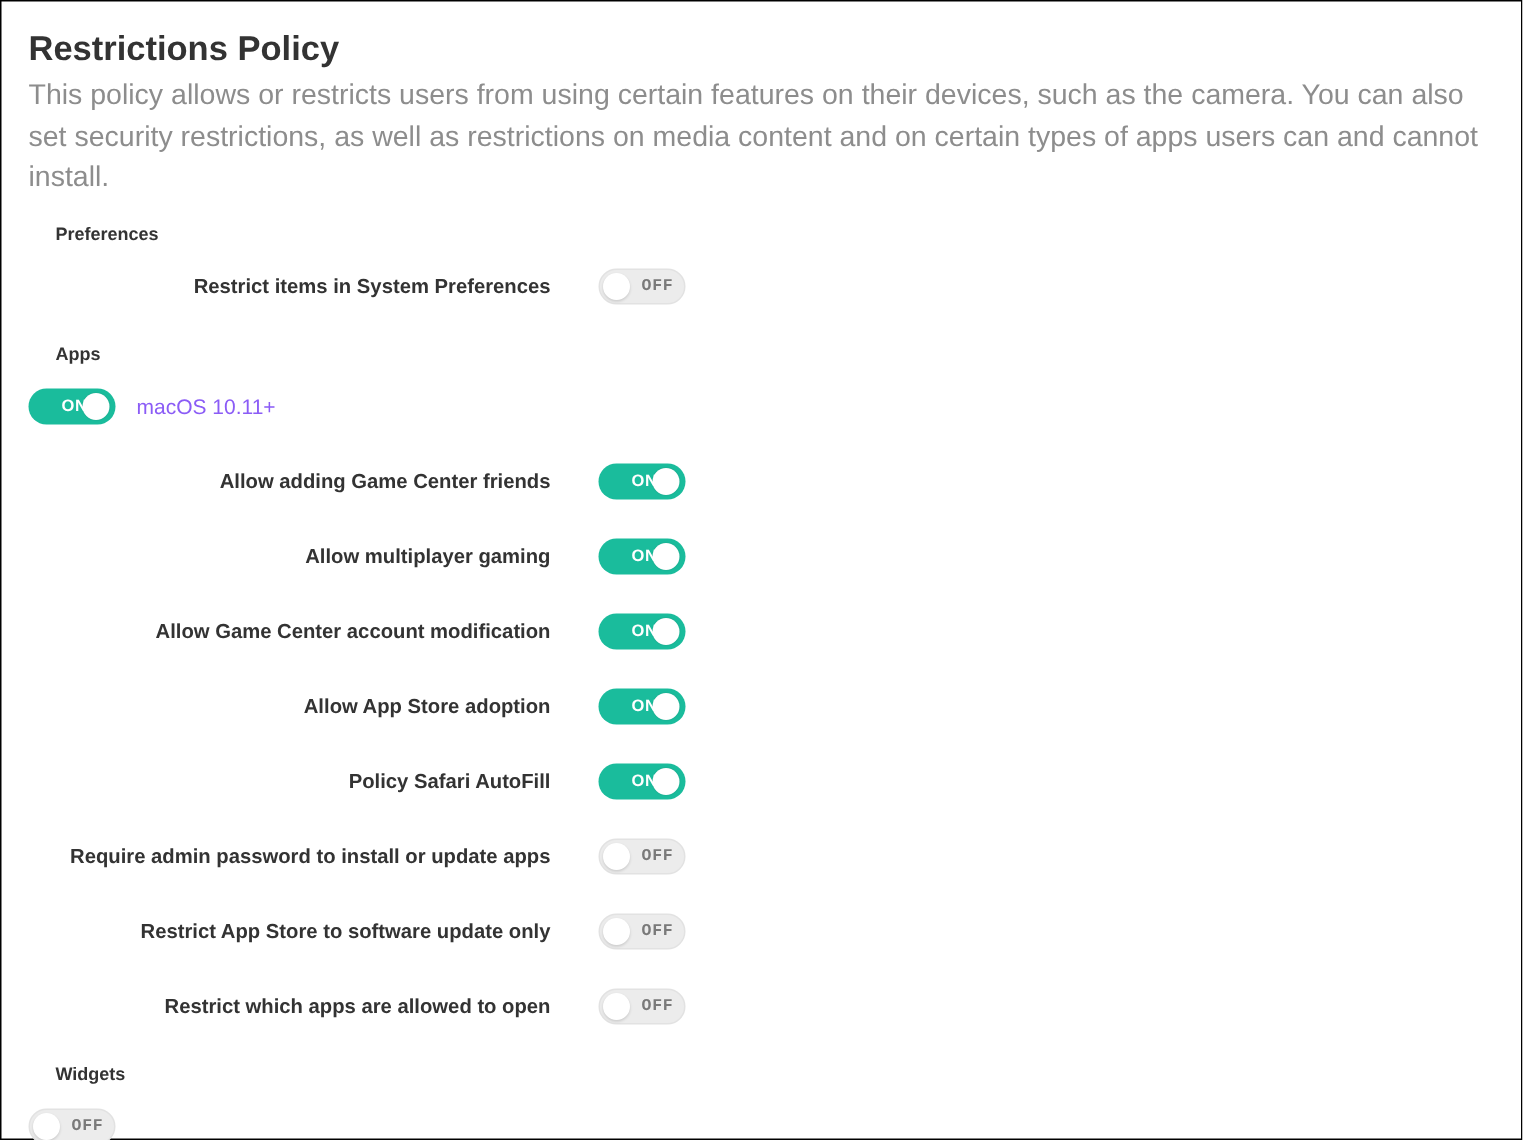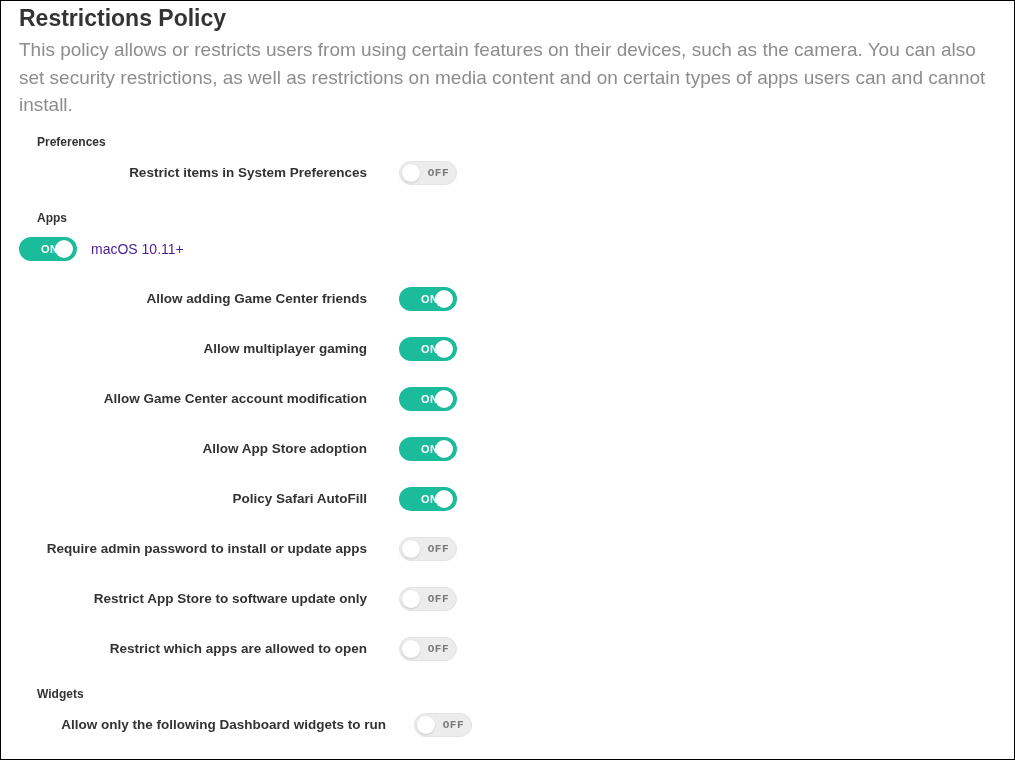--- a/index.html
+++ b/index.html
@@ -9,21 +9,21 @@
     background: #fff;
     color: #333;
     width: 1015px;
     height: 760px;
     overflow: hidden;
   }
   .frame {
     width: 1015px;
     height: 760px;
     border: 1px solid #000;
-    padding: 0 18px 0 18px;
+    padding: 14px 18px 0 18px;
   }
   h1.title {
     font-size: 23px;
     font-weight: 600;
     color: #333;
     margin: 4px 0 4px 0;
   }
   p.desc {
     font-size: 19px;
     color: #8d8d8d;
@@ -33,33 +33,33 @@
   h3.section {
     font-size: 12px;
     font-weight: 700;
     color: #333;
     margin: 10px 0 12px 18px;
   }
   
   .row {
     display: flex;
     align-items: center;
-    margin: 4px 0 26px 0;
+    margin: 16px 0 26px 0;
   }
   .row .label {
     width: 380px;
     text-align: right;
     font-size: 13.5px;
     font-weight: 600;
     color: #333;
     padding-right: 32px;
   }
   .row .note {
     font-size: 14px;
-    color: #4c1d95;
+    color: #8b5cf6;
     margin-left: 14px;
   }
   
   .row.wide .label { width: 395px; padding-right: 28px; }
   .row.wide { margin-bottom: 24px; }
 
   
   .toggle {
     position: relative;
     width: 58px;
@@ -199,21 +199,20 @@
     <span class="toggle off">
       <span class="track"></span>
         <span class="knob"></span>
       <span class="txt">OFF</span>
     </span>
   </div>
 
   <h3 class="section">Widgets</h3>
 
   <div class="row wide">
-    <span class="label">Allow only the following Dashboard widgets to run</span>
     <span class="toggle off">
       <span class="track"></span>
         <span class="knob"></span>
       <span class="txt">OFF</span>
     </span>
   </div>
 
   <h3 class="section last">Media</h3>
 
 </div>

